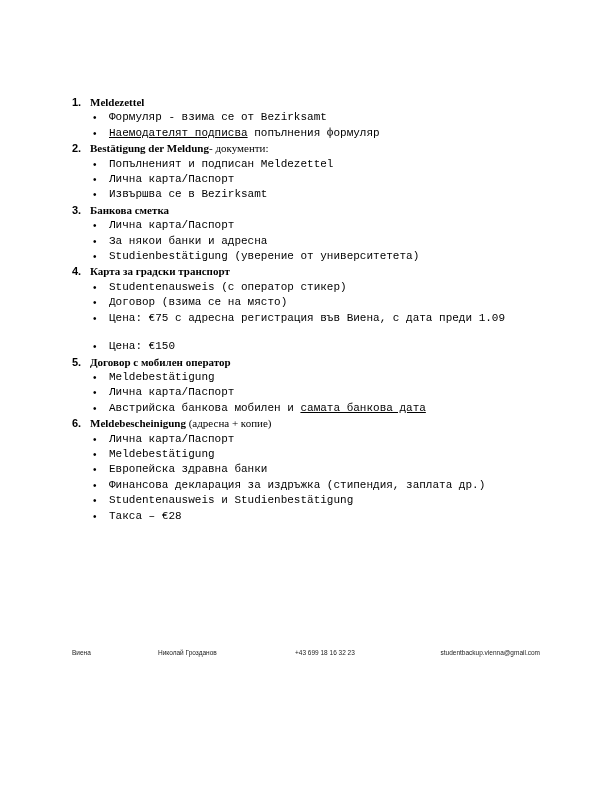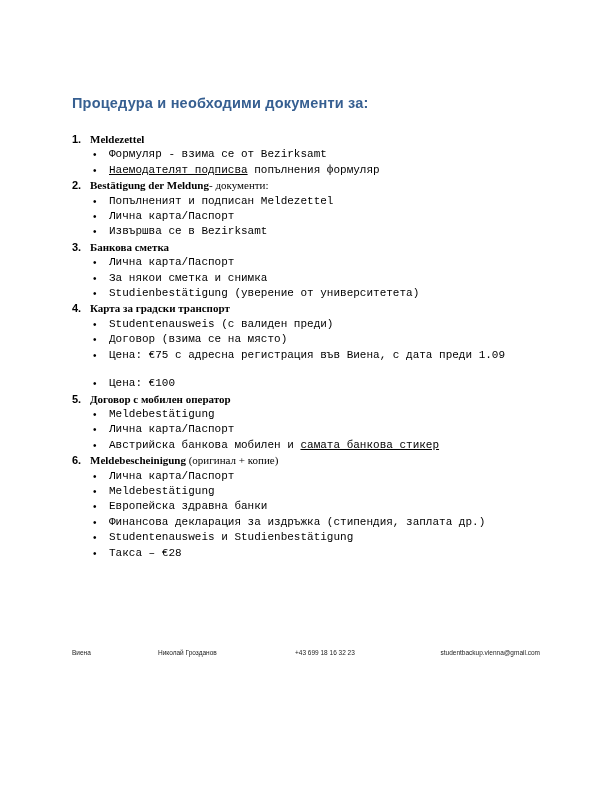--- a/index.html
+++ b/index.html
@@ -38,21 +38,20 @@
   .footer span{position:absolute;top:0;white-space:nowrap;}
   .f-loc{left:0;}
   .f-name{left:86px;}
   .f-phone{left:223px;}
   .f-email{right:0;}
 </style>
 </head>
 <body>
 
 <div class="page">
-  <h1 class="doc-title" style="color: rgb(54, 95, 145);">Процедура и необходими документи за:</h1>
 
   <div class="list">
       <div class="sec-head">
         <span class="sec-num">1.</span>
         <span class="sec-title"><span class="b ">Meldezettel</span></span>
       </div>
       <div class="bullet">
         <span class="dot">•</span>
         <span class="btxt"><span>Формуляр - взима се от Bezirksamt</span></span>
       </div>
@@ -79,65 +78,65 @@
       <div class="sec-head">
         <span class="sec-num">3.</span>
         <span class="sec-title"><span class="b ">Банкова сметка</span></span>
       </div>
       <div class="bullet">
         <span class="dot">•</span>
         <span class="btxt"><span>Лична карта/Паспорт</span></span>
       </div>
       <div class="bullet">
         <span class="dot">•</span>
-        <span class="btxt"><span>За някои сметка и снимка</span></span>
+        <span class="btxt"><span>За някои банки и адресна</span></span>
       </div>
       <div class="bullet">
         <span class="dot">•</span>
         <span class="btxt"><span>Studienbestätigung (уверение от университетета)</span></span>
       </div>
       <div class="sec-head">
         <span class="sec-num">4.</span>
         <span class="sec-title"><span class="b ">Карта за градски транспорт</span></span>
       </div>
       <div class="bullet">
         <span class="dot">•</span>
-        <span class="btxt"><span>Studentenausweis (с валиден преди)</span></span>
+        <span class="btxt"><span>Studentenausweis (с оператор стикер)</span></span>
       </div>
       <div class="bullet">
         <span class="dot">•</span>
         <span class="btxt"><span>Договор (взима се на място)</span></span>
       </div>
       <div class="bullet">
         <span class="dot">•</span>
         <span class="btxt"><span>Цена: €75 с адресна регистрация във Виена, с дата преди 1.09</span></span>
       </div>
       <div class="bullet gap">
         <span class="dot">•</span>
-        <span class="btxt"><span>Цена: €100</span></span>
+        <span class="btxt"><span>Цена: €150</span></span>
       </div>
       <div class="sec-head">
         <span class="sec-num">5.</span>
         <span class="sec-title"><span class="b ">Договор с мобилен оператор</span></span>
       </div>
       <div class="bullet">
         <span class="dot">•</span>
         <span class="btxt"><span>Meldebestätigung</span></span>
       </div>
       <div class="bullet">
         <span class="dot">•</span>
         <span class="btxt"><span>Лична карта/Паспорт</span></span>
       </div>
       <div class="bullet">
         <span class="dot">•</span>
-        <span class="btxt"><span>Австрийска банкова мобилен и </span><span class="u">самата банкова стикер</span></span>
+        <span class="btxt"><span>Австрийска банкова мобилен и </span><span class="u">самата банкова дата</span></span>
       </div>
       <div class="sec-head">
         <span class="sec-num">6.</span>
-        <span class="sec-title"><span class="b ">Meldebescheinigung</span><span> (оригинал + копие)</span></span>
+        <span class="sec-title"><span class="b ">Meldebescheinigung</span><span> (адресна + копие)</span></span>
       </div>
       <div class="bullet">
         <span class="dot">•</span>
         <span class="btxt"><span>Лична карта/Паспорт</span></span>
       </div>
       <div class="bullet">
         <span class="dot">•</span>
         <span class="btxt"><span>Meldebestätigung</span></span>
       </div>
       <div class="bullet">

